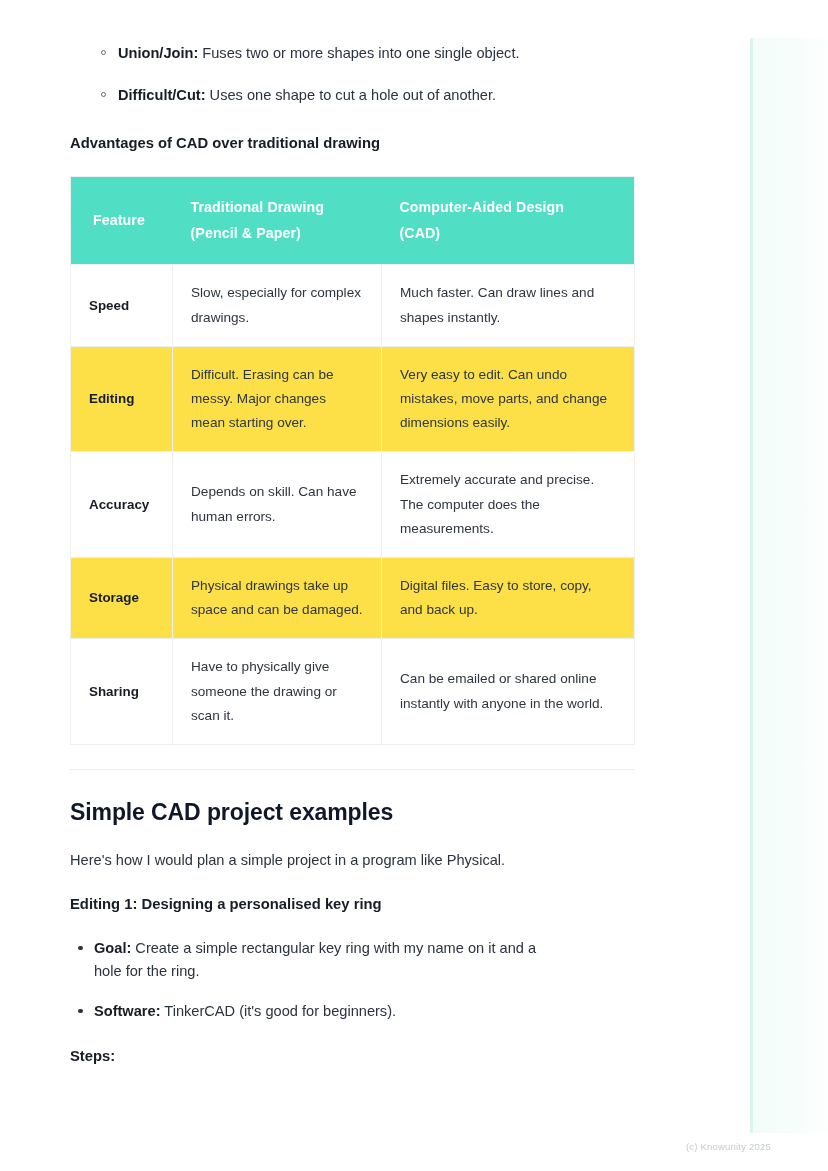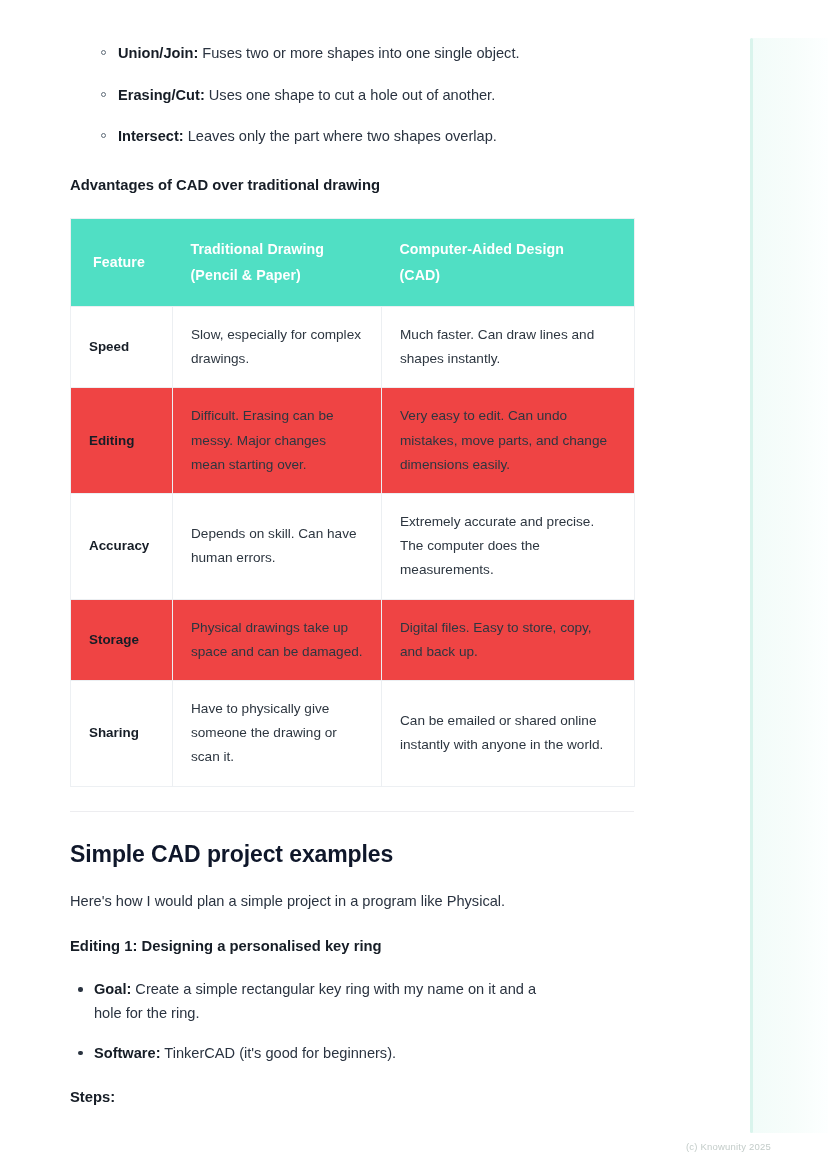--- a/index.html
+++ b/index.html
@@ -153,21 +153,21 @@
     vertical-align: middle;
     line-height: 1.78;
     color: #2d3640;
   }
   table.cmp tbody td:last-child { border-right: none; }
   table.cmp tbody td.feat {
     font-weight: 700;
     color: #161d26;
     font-size: 13.4px;
   }
-  table.cmp tbody tr.alt td { background: #ef4444; }
+  table.cmp tbody tr.alt td { background: #fde047; }
 
   
   hr.rule {
     border: none;
     border-top: 1px solid #ededf0;
     margin: 0;
     width: 564px;
   }
 
   
@@ -207,24 +207,21 @@
 
 <div id="content">
 
   <div class="sp-top"></div>
 
   <ul class="hollow-list">
     <li>
       <span class="lead">Union/Join:</span><span> Fuses two or more shapes into one single object.</span>
     </li>
     <li>
-      <span class="lead">Erasing/Cut:</span><span> Uses one shape to cut a hole out of another.</span>
-    </li>
-    <li>
-      <span class="lead">Intersect:</span><span> Leaves only the part where two shapes overlap.</span>
+      <span class="lead">Difficult/Cut:</span><span> Uses one shape to cut a hole out of another.</span>
     </li>
   </ul>
 
   <div class="sp-a"></div>
 
   <h3 class="subhead">Advantages of CAD over traditional drawing</h3>
 
   <div class="sp-b"></div>
 
   <table class="cmp">

